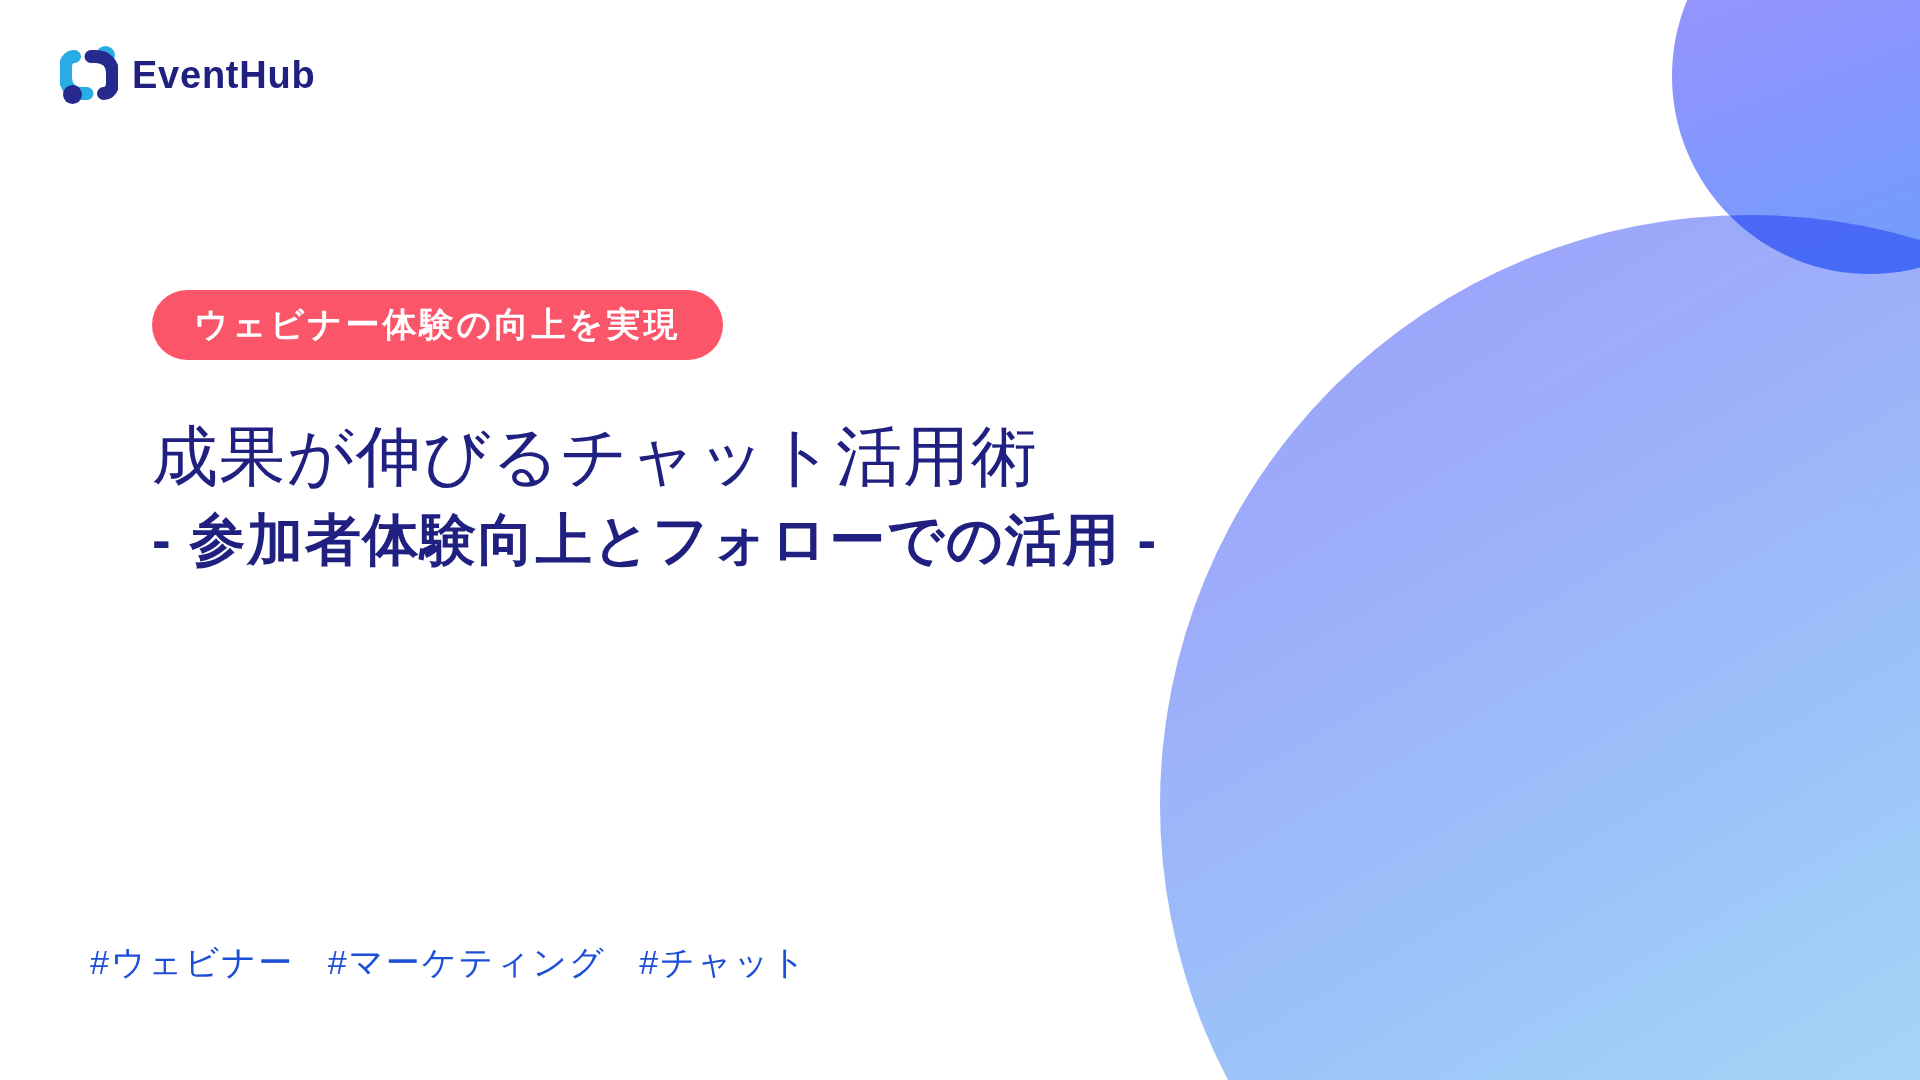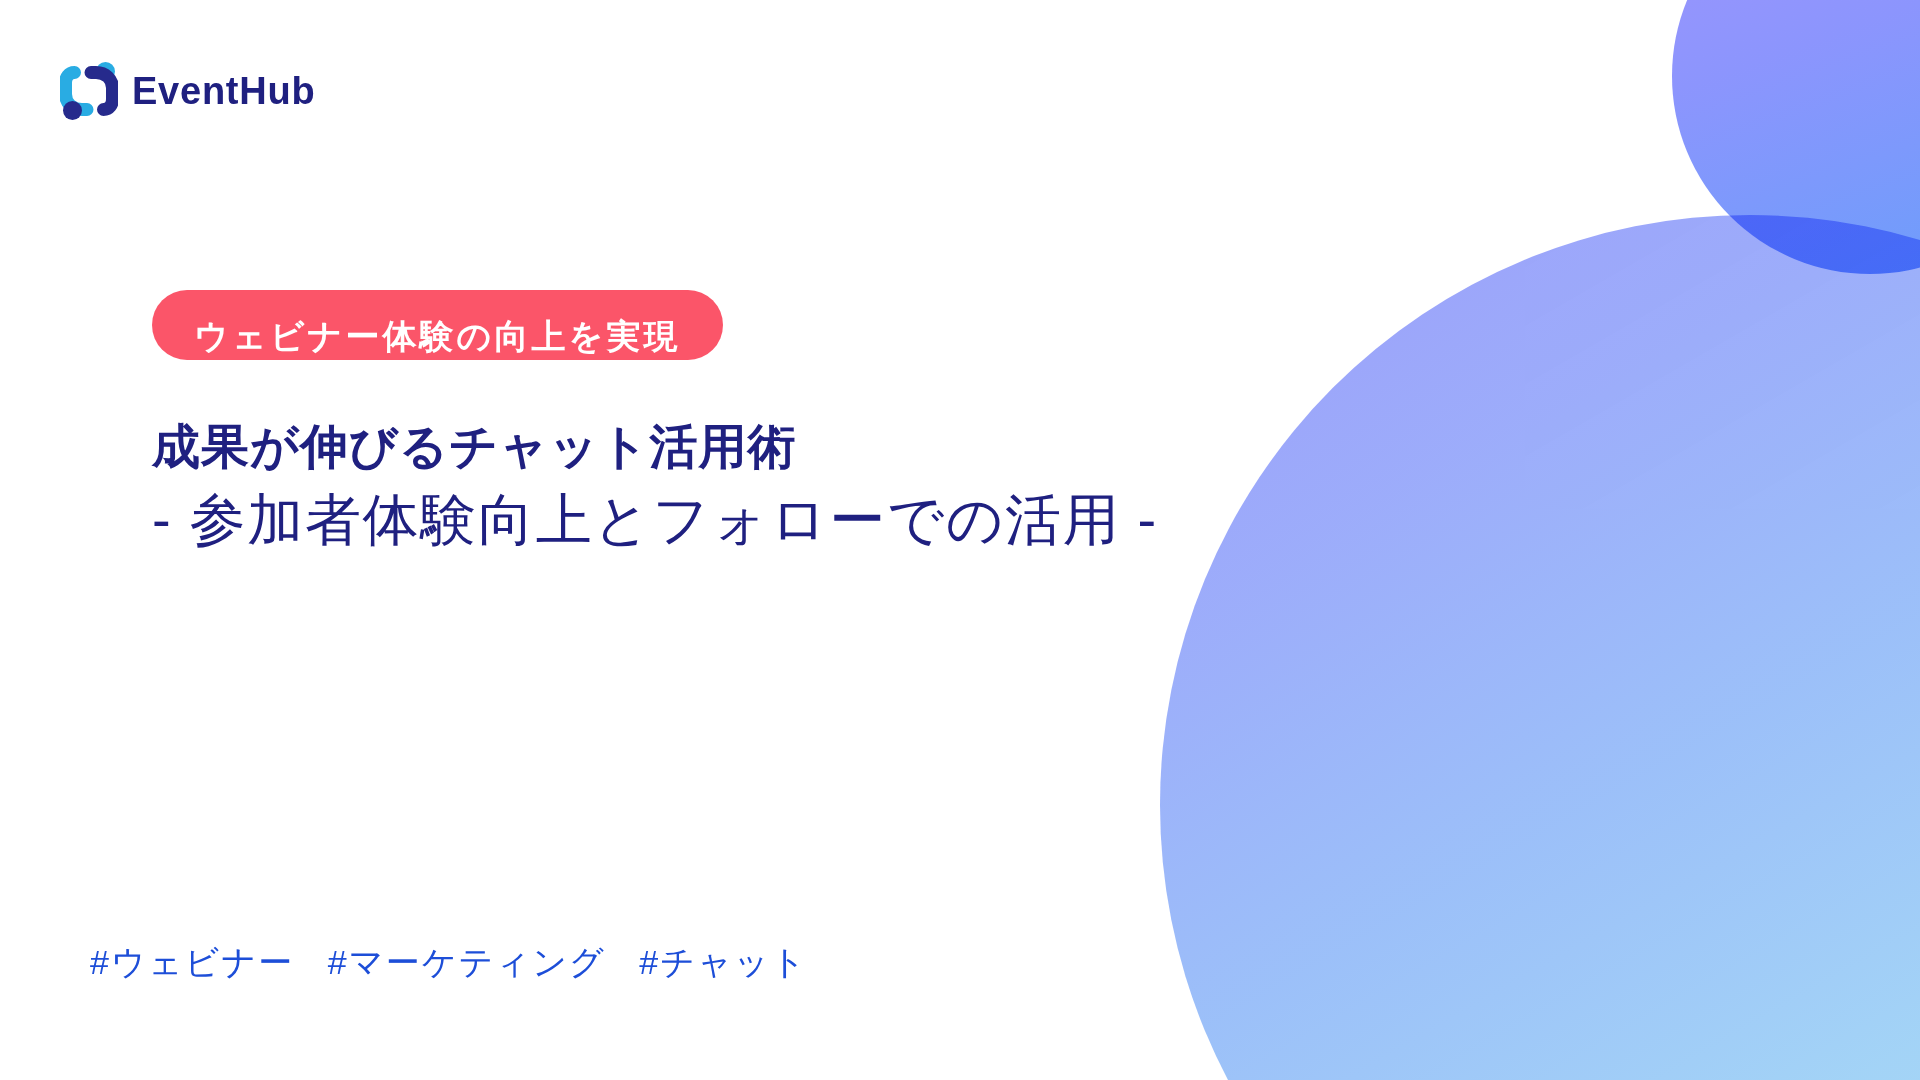--- a/index.html
+++ b/index.html
@@ -58,71 +58,71 @@
   
   .content {
     position:relative;
     z-index:2;
     width:100%; height:100%;
   }
 
   
   .logo {
     position:absolute;
-    left:60px; top:60px;
+    left:60px; top:44px;
     display:flex;
     align-items:center;
     gap:14px;
   }
   .logo-mark { width:58px; height:62px; display:block; }
   .logo-word {
     font-size:38px;
     font-weight:bold;
     letter-spacing:0.02em;
     color:#1f2080;
     line-height:1;
     white-space:nowrap;
   }
 
   
   .badge {
     position:absolute;
     left:152px; top:290px;
     display:inline-flex;
-    align-items:flex-end;
+    align-items:center;
     justify-content:center;
     height:70px;
     padding:0 42px;
     border-radius:36px;
     background:#fb5569;
     color:#ffffff;
     font-size:34px;
     font-weight:bold;
     letter-spacing:0.09em;
     white-space:nowrap;
   }
 
   
   .headline {
     position:absolute;
     left:152px; top:420px;
     width:1300px;
   }
   .title-main {
-    font-size:48px;
-    font-weight:bold;
+    font-size:66px;
+    font-weight:normal;
     color:#1f2080;
     letter-spacing:0.02em;
     line-height:1.12;
     white-space:nowrap;
   }
   .title-sub {
     margin-top:14px;
     font-size:56px;
-    font-weight:normal;
+    font-weight:bold;
     color:#1f2080;
     letter-spacing:0.03em;
     line-height:1.15;
     white-space:nowrap;
   }
 
   
   .tags {
     position:absolute;
     left:90px; top:940px;

